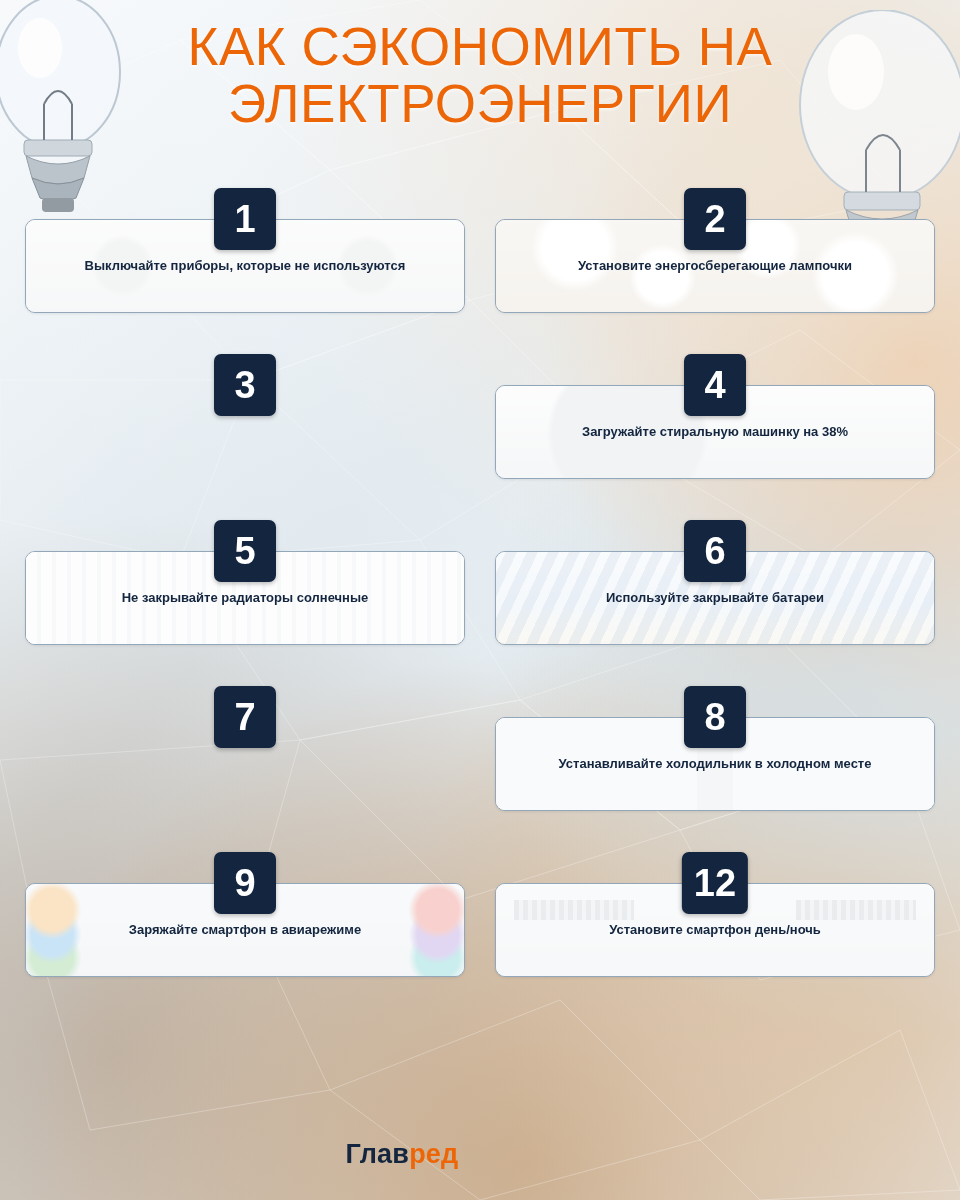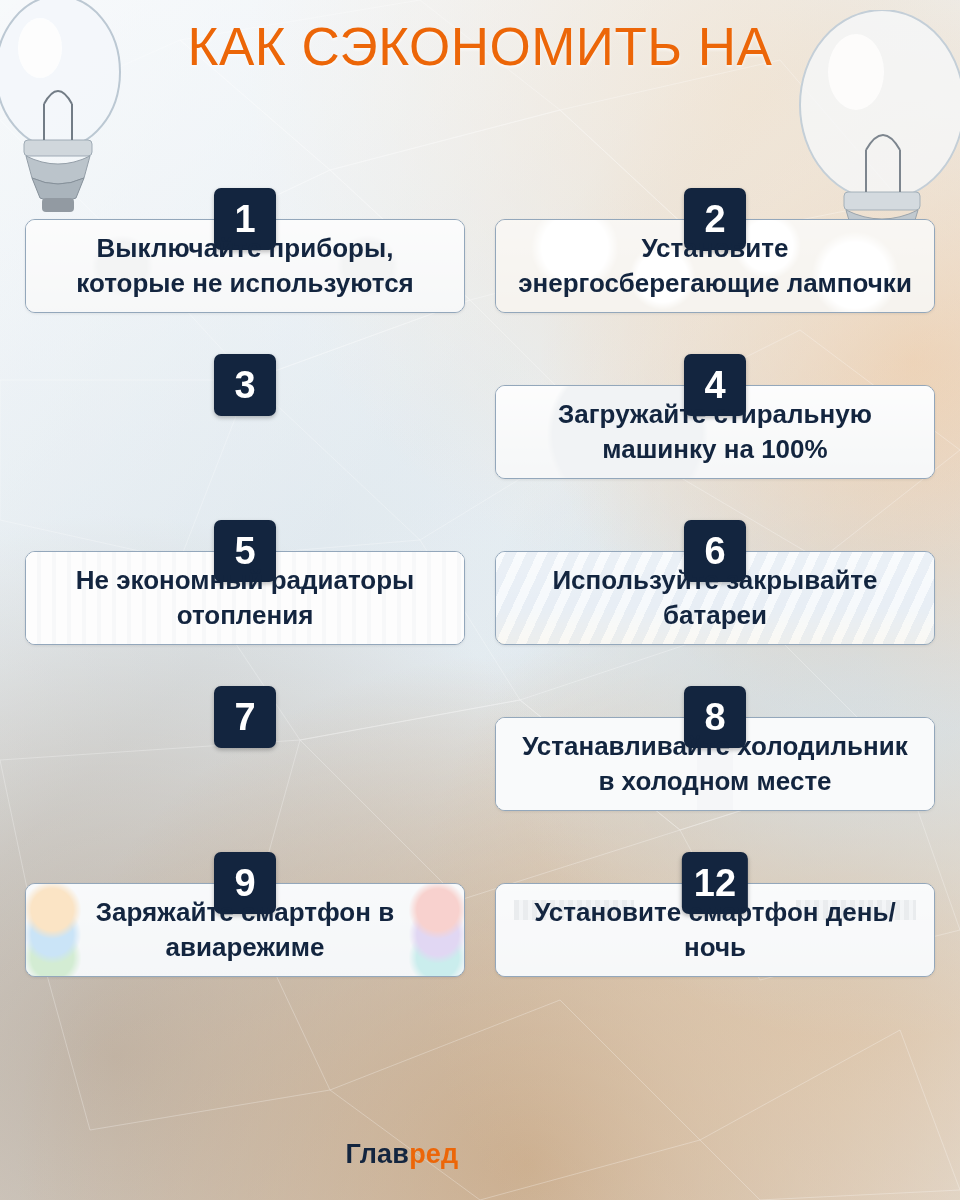--- a/index.html
+++ b/index.html
@@ -130,21 +130,21 @@
     position: absolute;
     inset: 0;
     background: rgba(255,255,255,0.70);
     z-index: 2;
   }
 
   .card-text {
     position: relative;
     z-index: 3;
     color: #13253f;
-    font-size: 26px;
+    font-size: 13px;
     font-weight: bold;
     line-height: 1.33;
     text-align: center;
     padding: 0 22px;
   }
 
   
   .ph-outlet {
     background:
       radial-gradient(circle at 22% 50%, #d6d9da 0 7%, rgba(214,217,218,0) 9%),
@@ -282,20 +282,21 @@
   <rect x="96" y="246" width="34" height="15" rx="4" fill="#939ca4"></rect>
   <g stroke="#77818b" stroke-width="2" fill="none">
     <path d="M96,182 l0,-42 M130,182 l0,-42"></path>
     <path d="M96,140 q17,-30 34,0"></path>
   </g>
 </svg>
 
 <div class="title">
   <h1>
     <span>КАК СЭКОНОМИТЬ НА</span><br>
+    <span>ЭЛЕКТРОЭНЕРГИИ</span>
   </h1>
 </div>
 
 <div class="grid">
 
   <div class="tip">
     <div class="badge">1</div>
     <div class="card">
       <div class="card-photo ph-outlet"></div>
       <div class="card-veil"></div>
@@ -314,30 +315,30 @@
 
   <div class="tip">
     <div class="badge">3</div>
   </div>
 
   <div class="tip">
     <div class="badge">4</div>
     <div class="card">
       <div class="card-photo ph-washer"></div>
       <div class="card-veil"></div>
-      <div class="card-text">Загружайте стиральную машинку на 100%</div>
+      <div class="card-text">Загружайте стиральную машинку на 38%</div>
     </div>
   </div>
 
   <div class="tip">
     <div class="badge">5</div>
     <div class="card">
       <div class="card-photo ph-radiator"></div>
       <div class="card-veil"></div>
-      <div class="card-text">Не экономный радиаторы отопления</div>
+      <div class="card-text">Не закрывайте радиаторы солнечные</div>
     </div>
   </div>
 
   <div class="tip">
     <div class="badge">6</div>
     <div class="card">
       <div class="card-photo ph-solar"></div>
       <div class="card-veil"></div>
       <div class="card-text">Используйте закрывайте батареи</div>
     </div>

